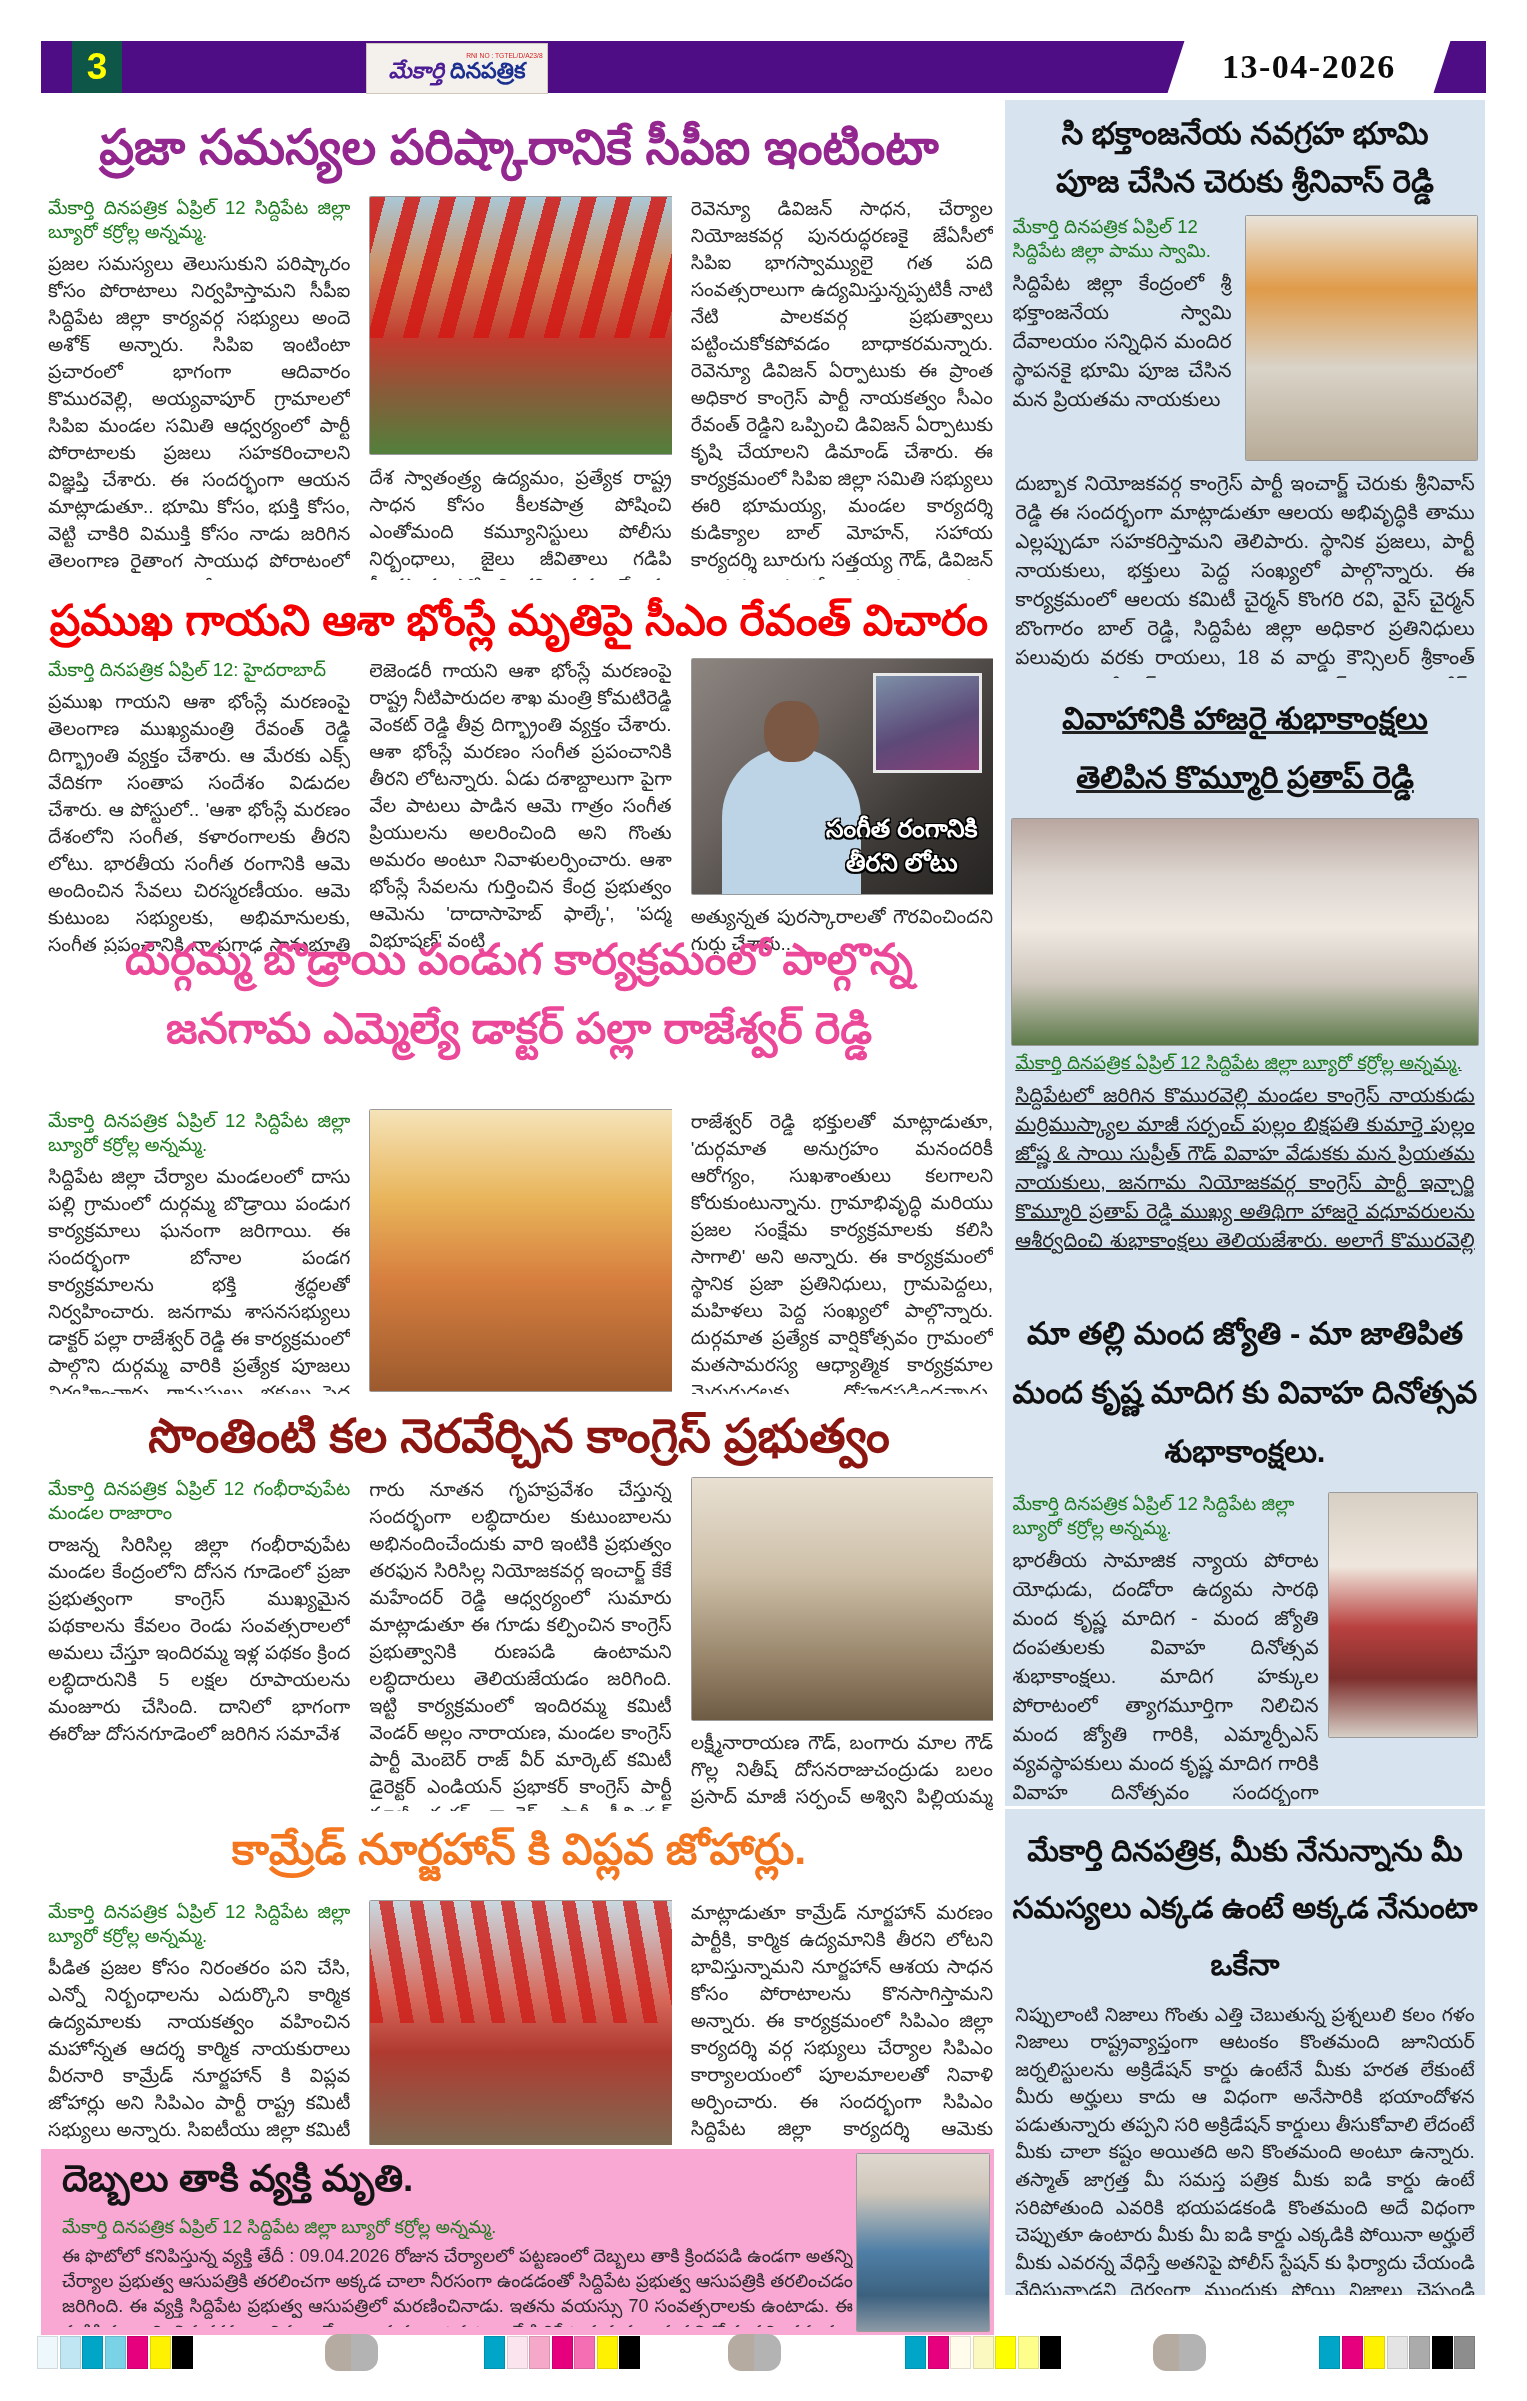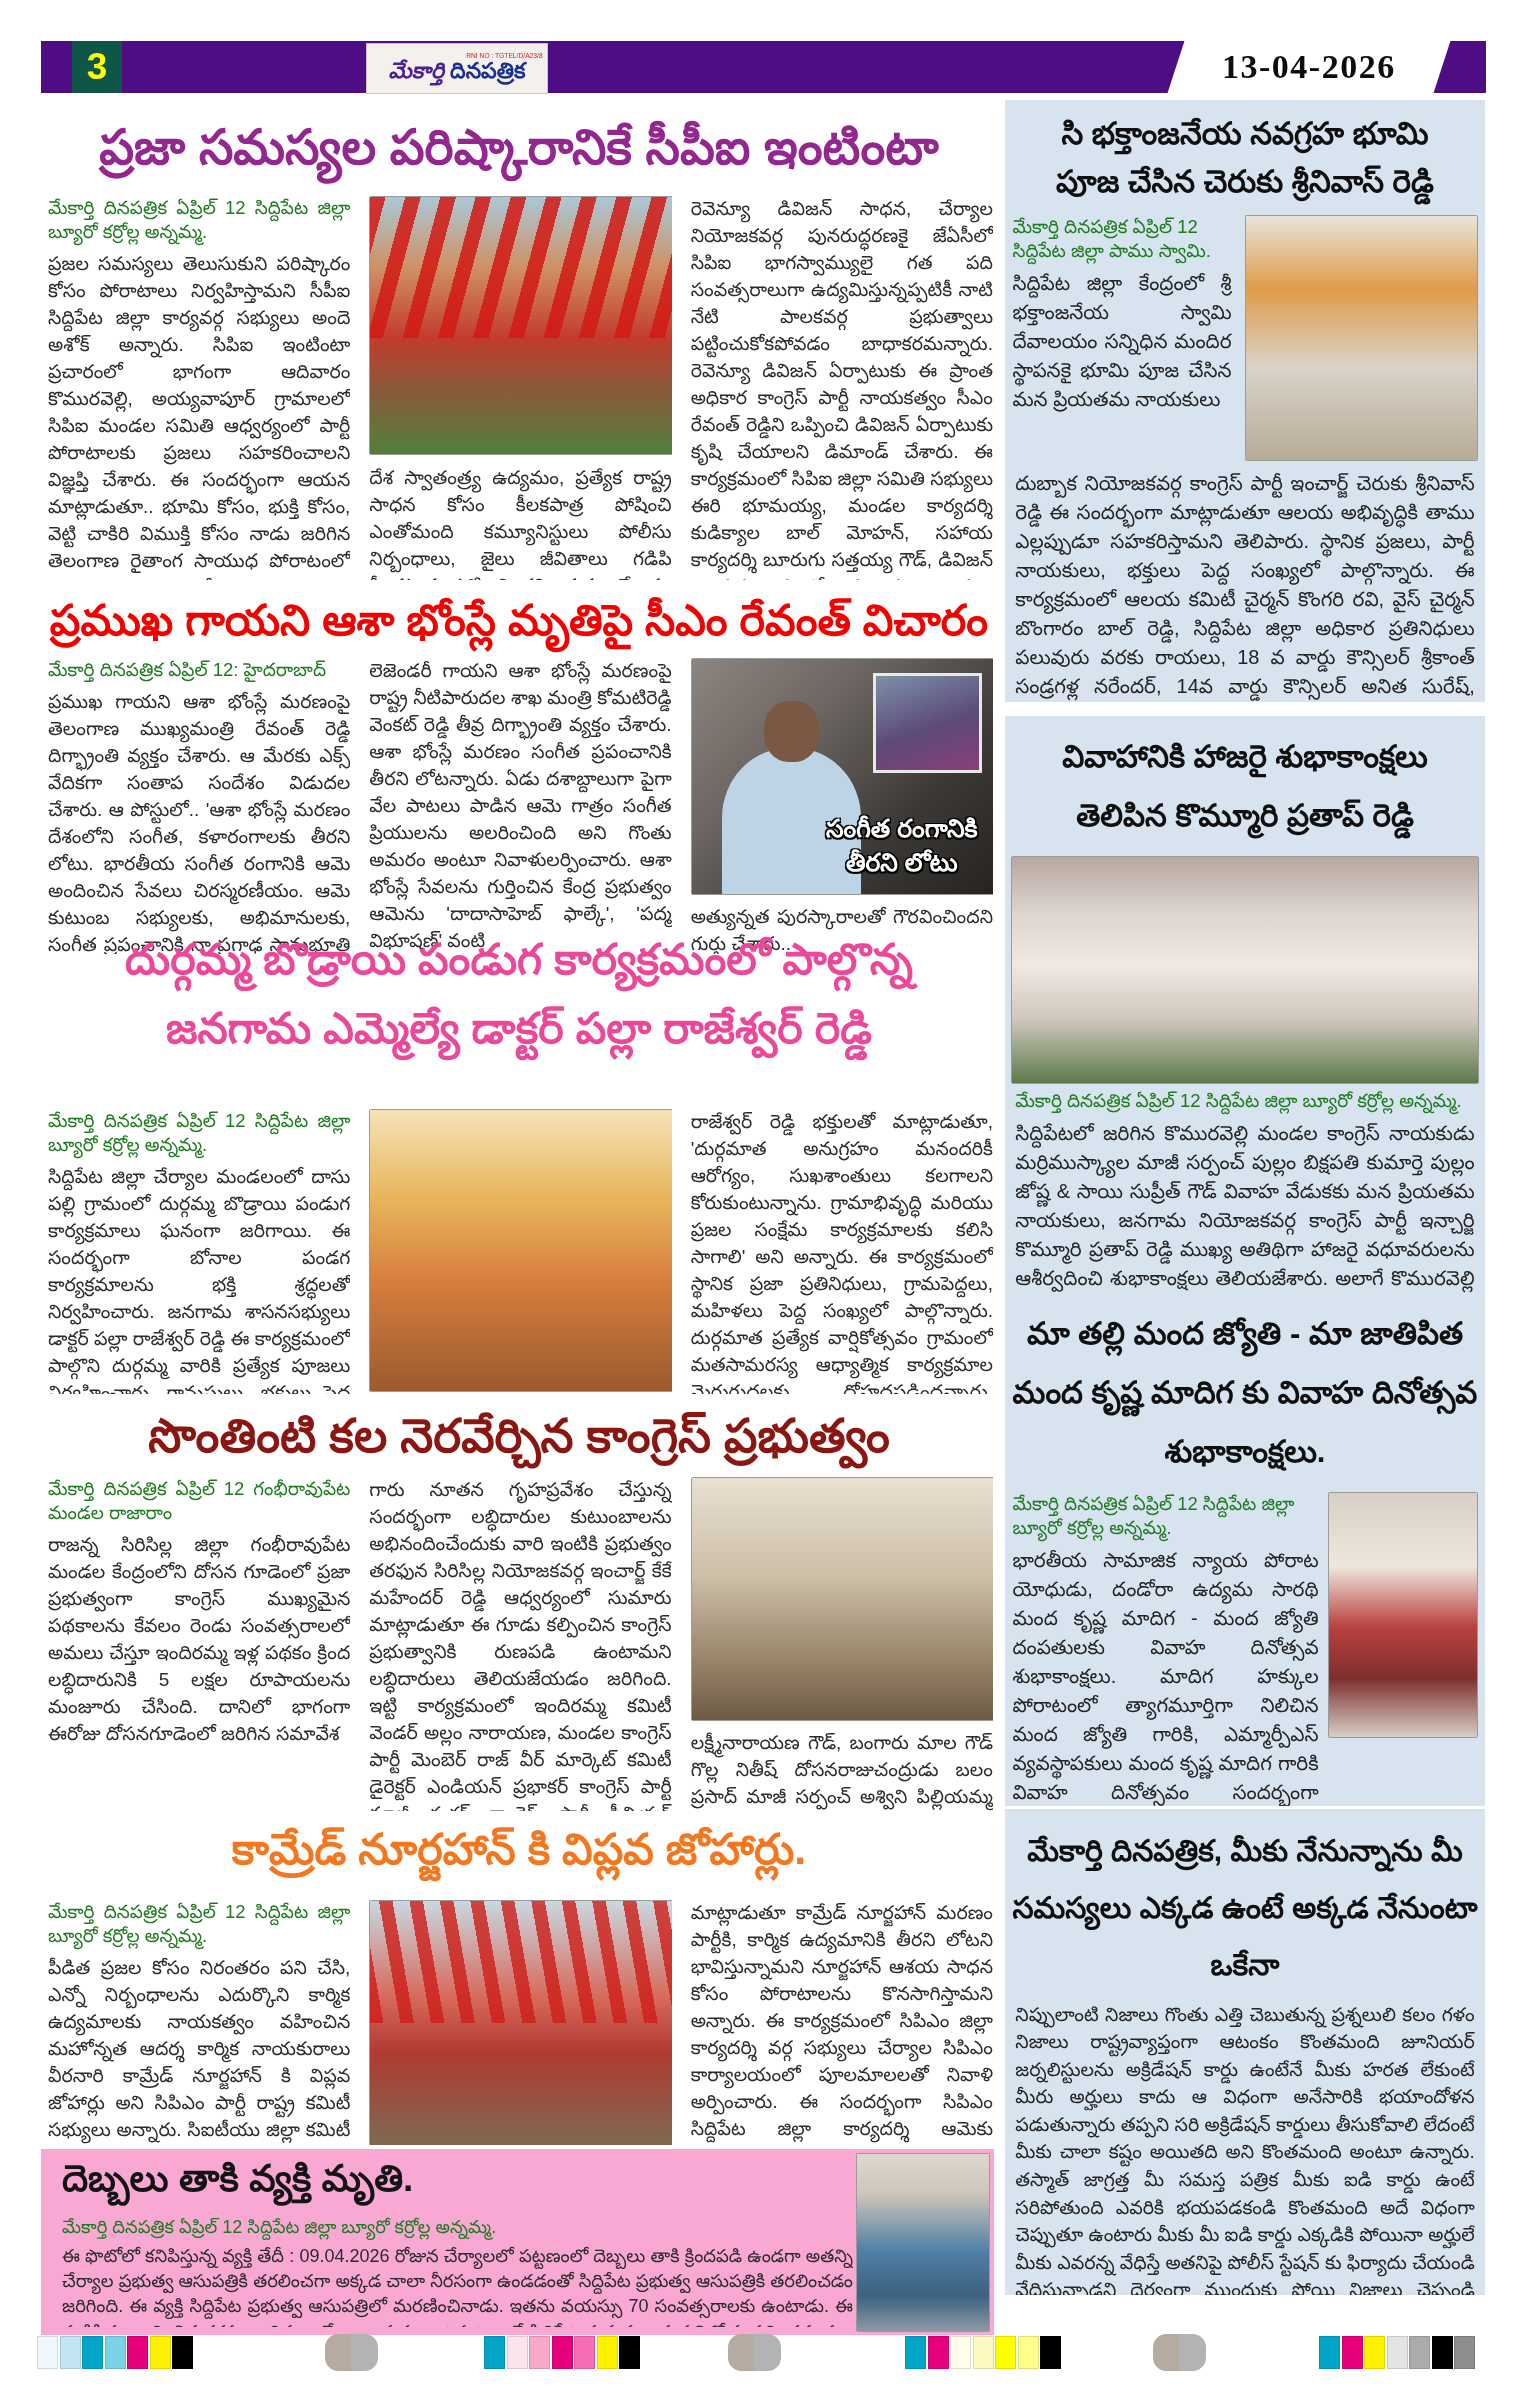--- a/index.html
+++ b/index.html
@@ -195,21 +195,21 @@
     <div style="display:flex;gap:13px;padding:4.4px 7.4px;">
       <div style="flex:1;overflow:hidden;height:244px;">
         <div class="sby" style="padding:0;">మేకార్తి దినపత్రిక ఏప్రిల్ 12 సిద్దిపేట జిల్లా పాము స్వామి.</div>
         <div class="sbody" style="padding:0;">సిద్దిపేట జిల్లా కేంద్రంలో శ్రీ భక్తాంజనేయ స్వామి దేవాలయం సన్నిధిన మందిర స్థాపనకై భూమి పూజ చేసిన మన ప్రియతమ నాయకులు</div>
       </div>
       <div class="ph ph-bhakta" style="width:231px;height:244px;flex:none;"></div>
     </div>
     <div class="sbody" style="height:303px;overflow:hidden;margin-top:3px;">దుబ్బాక నియోజకవర్గ కాంగ్రెస్ పార్టీ ఇంచార్జ్ చెరుకు శ్రీనివాస్ రెడ్డి ఈ సందర్భంగా మాట్లాడుతూ ఆలయ అభివృద్ధికి తాము ఎల్లప్పుడూ సహకరిస్తామని తెలిపారు. స్థానిక ప్రజలు, పార్టీ నాయకులు, భక్తులు పెద్ద సంఖ్యలో పాల్గొన్నారు. ఈ కార్యక్రమంలో ఆలయ కమిటీ చైర్మన్ కొంగరి రవి, వైస్ చైర్మన్ బొంగారం బాల్ రెడ్డి, సిద్దిపేట జిల్లా అధికార ప్రతినిధులు పలువురు వరకు రాయలు, 18 వ వార్డు కౌన్సిలర్ శ్రీకాంత్ సండ్రగళ్ల నరేందర్, 14వ వార్డు కౌన్సిలర్ అనిత సురేష్, సీనియర్ నాయకులు గాయత్రి, శేషు కమిటీ డైరెక్టర్ నారాయణ లక్ష్మి, దుర్గం పల్లం మహేశ్ ఆలీల వంటి పలువురు కాంగ్రెస్ పార్టీ నాయకులు, కార్యకర్తలు పాల్గొన్నారు.</div>
   </div>
 
-  <div class="panel" style="top:716px;height:744px;">
+  <div class="panel" style="top:678px;height:744px;text-decoration:underline;">
     <div class="shl" style="font-size:31px;padding:12px 7.4px 6px;line-height:1.9;">
       <div>వివాహానికి హాజరై శుభాకాంక్షలు</div>
       <div>తెలిపిన కొమ్మూరి ప్రతాప్ రెడ్డి</div>
     </div>
     <div class="ph ph-wed" style="margin:4.4px 6px;height:226px;"></div>
     <div class="sby">మేకార్తి దినపత్రిక ఏప్రిల్ 12 సిద్దిపేట జిల్లా బ్యూరో కర్రోల్ల అన్నమ్మ.</div>
     <div class="sbody" style="height:177px;overflow:hidden;">సిద్దిపేటలో జరిగిన కొమురవెల్లి మండల కాంగ్రెస్ నాయకుడు మర్రిముస్క్యాల మాజీ సర్పంచ్ పుల్లం బిక్షపతి కుమార్తె పుల్లం జోష్ణ &amp; సాయి సుప్రీత్ గౌడ్ వివాహ వేడుకకు మన ప్రియతమ నాయకులు, జనగామ నియోజకవర్గ కాంగ్రెస్ పార్టీ ఇన్చార్జి కొమ్మూరి ప్రతాప్ రెడ్డి ముఖ్య అతిథిగా హాజరై వధూవరులను ఆశీర్వదించి శుభాకాంక్షలు తెలియజేశారు. అలాగే కొమురవెల్లి మండల కాంగ్రెస్ పార్టీ అధ్యక్షులు మహాదేవుని శ్రీనివాస్ మరియు వివిధ గ్రామాల సర్పంచ్ లు, మండల కాంగ్రెస్ పార్టీ నాయకులు, కార్యకర్తలు, పెద్ద సంఖ్యలో హాజరై వధూవరులకు హృదయపూర్వక శుభాకాంక్షలు తెలియజేశారు.</div>
   </div>
 
   <div class="panel" style="top:1295px;height:511px;">

